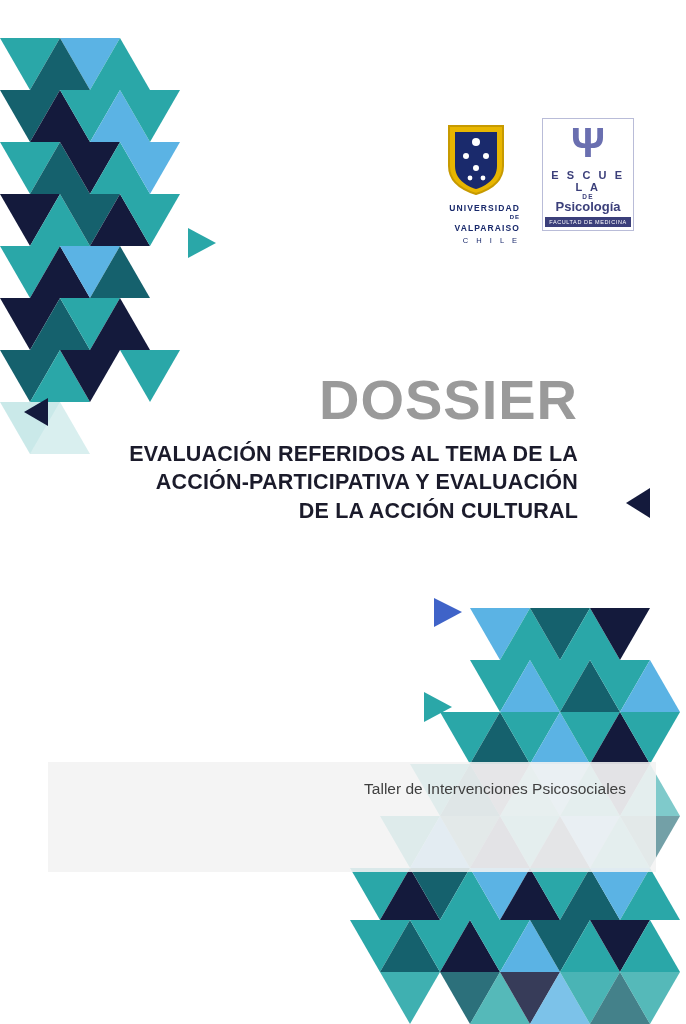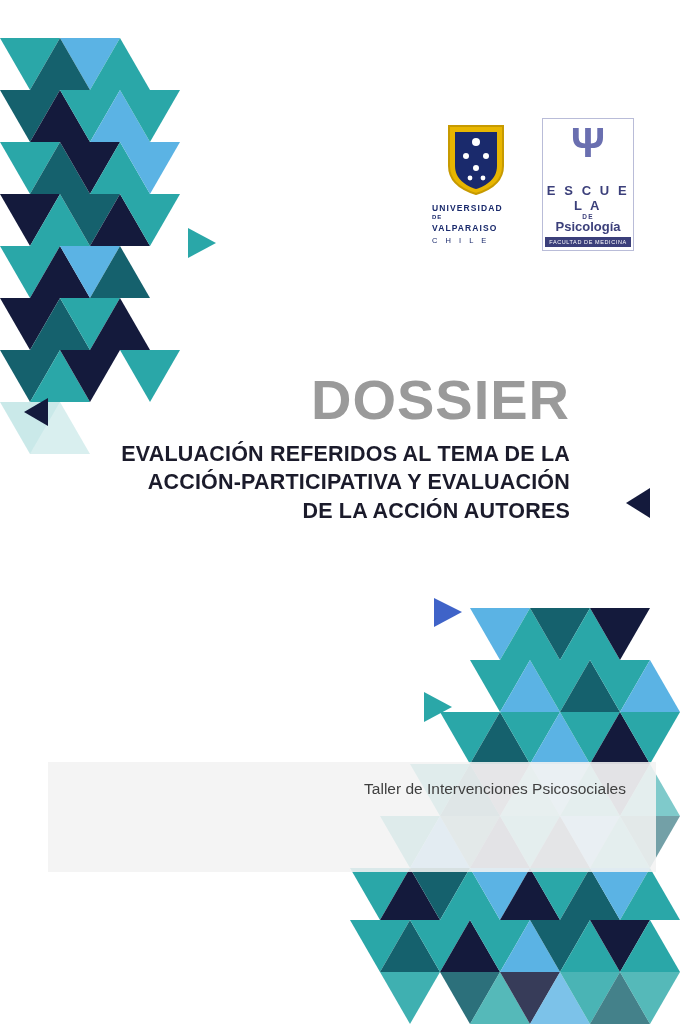--- a/index.html
+++ b/index.html
@@ -30,21 +30,21 @@
   .logos {
     position: absolute;
     top: 118px;
     left: 432px;
     display: flex;
     align-items: flex-start;
     gap: 22px;
   }
   .logo-uv {
     width: 88px;
-    text-align: left;
+    text-align: right;
   }
   .shield-wrap {
     width: 62px;
     margin: 0 auto;
     position: relative;
   }
   .uv-title {
     margin-top: 3px;
     font-size: 8.5px;
     letter-spacing: 1.1px;
@@ -72,25 +72,25 @@
     padding: 4px 2px 3px 2px;
     box-sizing: border-box;
   }
   .psi-glyph {
     font-size: 42px;
     line-height: 0.95;
     color: #6a6fb0;
     font-weight: bold;
   }
   .psi-escuela {
-    font-size: 13px;
+    font-size: 11px;
     letter-spacing: 2.6px;
     color: #3b3f7a;
     font-weight: bold;
-    margin-top: 20px;
+    margin-top: 6px;
   }
   .psi-de {
     font-size: 6.5px;
     letter-spacing: 1.2px;
     color: #3b3f7a;
     font-weight: bold;
   }
   .psi-name {
     font-size: 13px;
     color: #3b3f7a;
@@ -102,21 +102,21 @@
     background: #3b3f7a;
     color: #ffffff;
     font-size: 5.5px;
     letter-spacing: 0.6px;
     padding: 2px 0 2px 0;
   }
 
   
   .title-block {
     position: absolute;
-    left: 44px;
+    left: 52px;
     top: 372px;
     width: 526px;
     text-align: right;
   }
   .dossier {
     font-size: 56px;
     font-weight: bold;
     letter-spacing: 1px;
     color: #9a9a9a;
     line-height: 1.0;
@@ -321,21 +321,21 @@
       <div class="psi-fac">FACULTAD DE MEDICINA</div>
     </div>
 
   </div>
 
   <div class="title-block">
     <div class="dossier">DOSSIER</div>
     <div class="subtitle">
       <div>EVALUACIÓN  REFERIDOS AL TEMA DE LA</div>
       <div>ACCIÓN-PARTICIPATIVA Y EVALUACIÓN</div>
-      <div>DE LA ACCIÓN AUTORES</div>
+      <div>DE LA ACCIÓN CULTURAL</div>
     </div>
   </div>
 
   <div class="authors-band"></div>
   <div class="authors-text">
     <div class="authors-line">Taller de Intervenciones Psicosociales</div>
   </div>
 
 </div>
 

